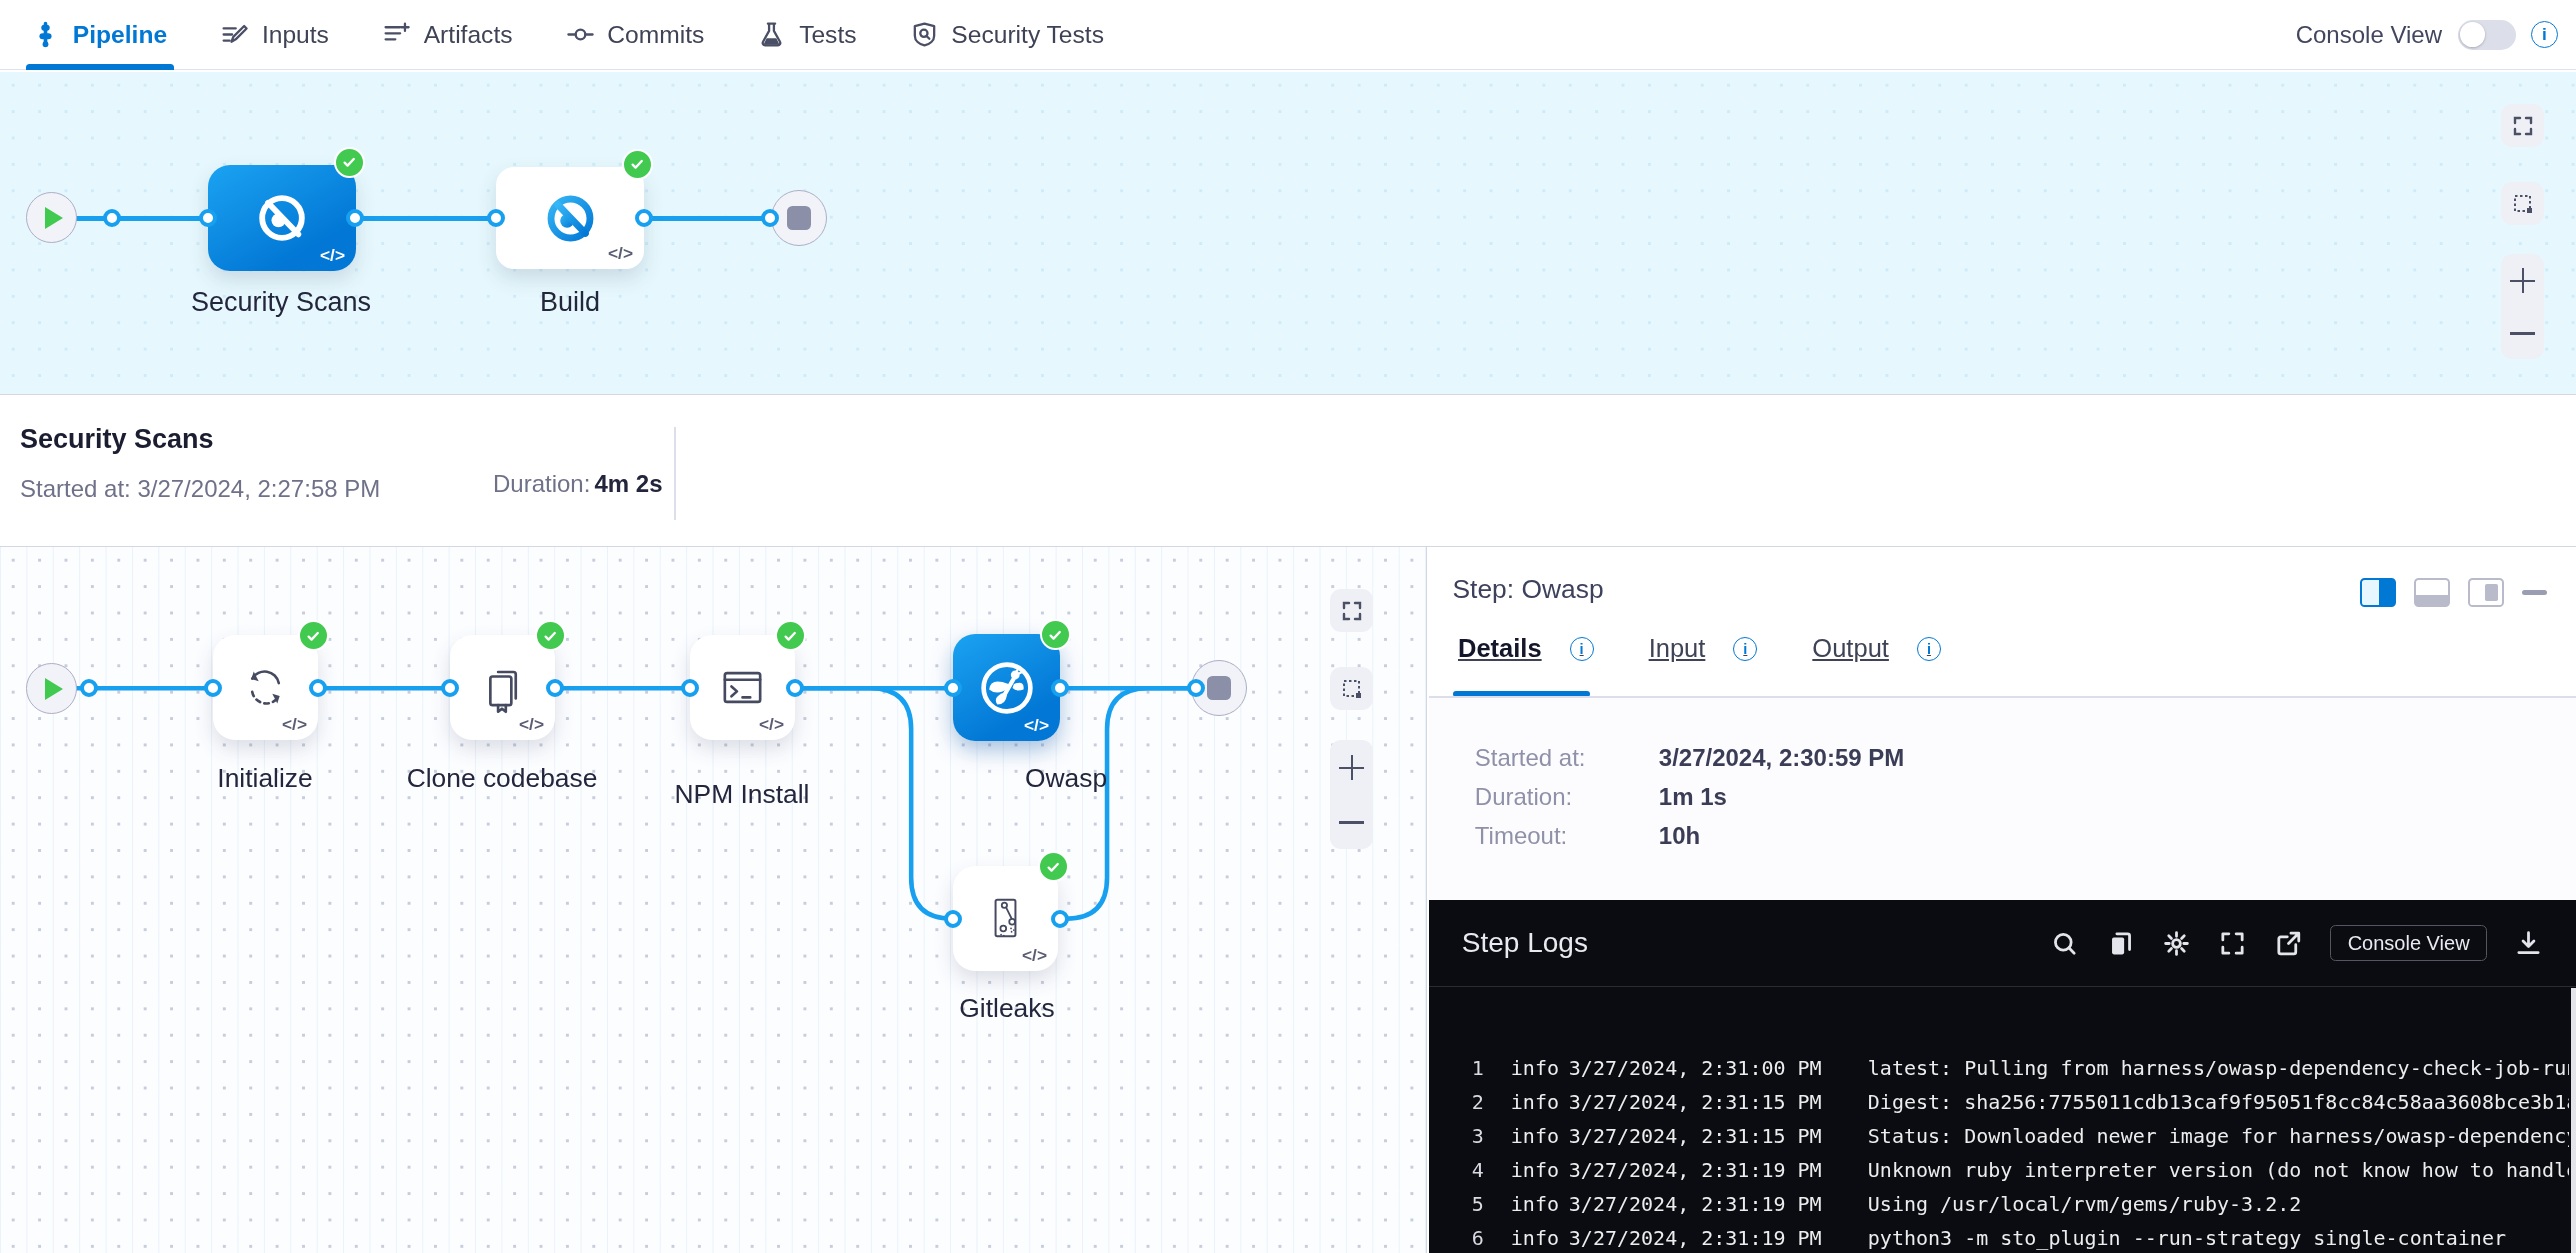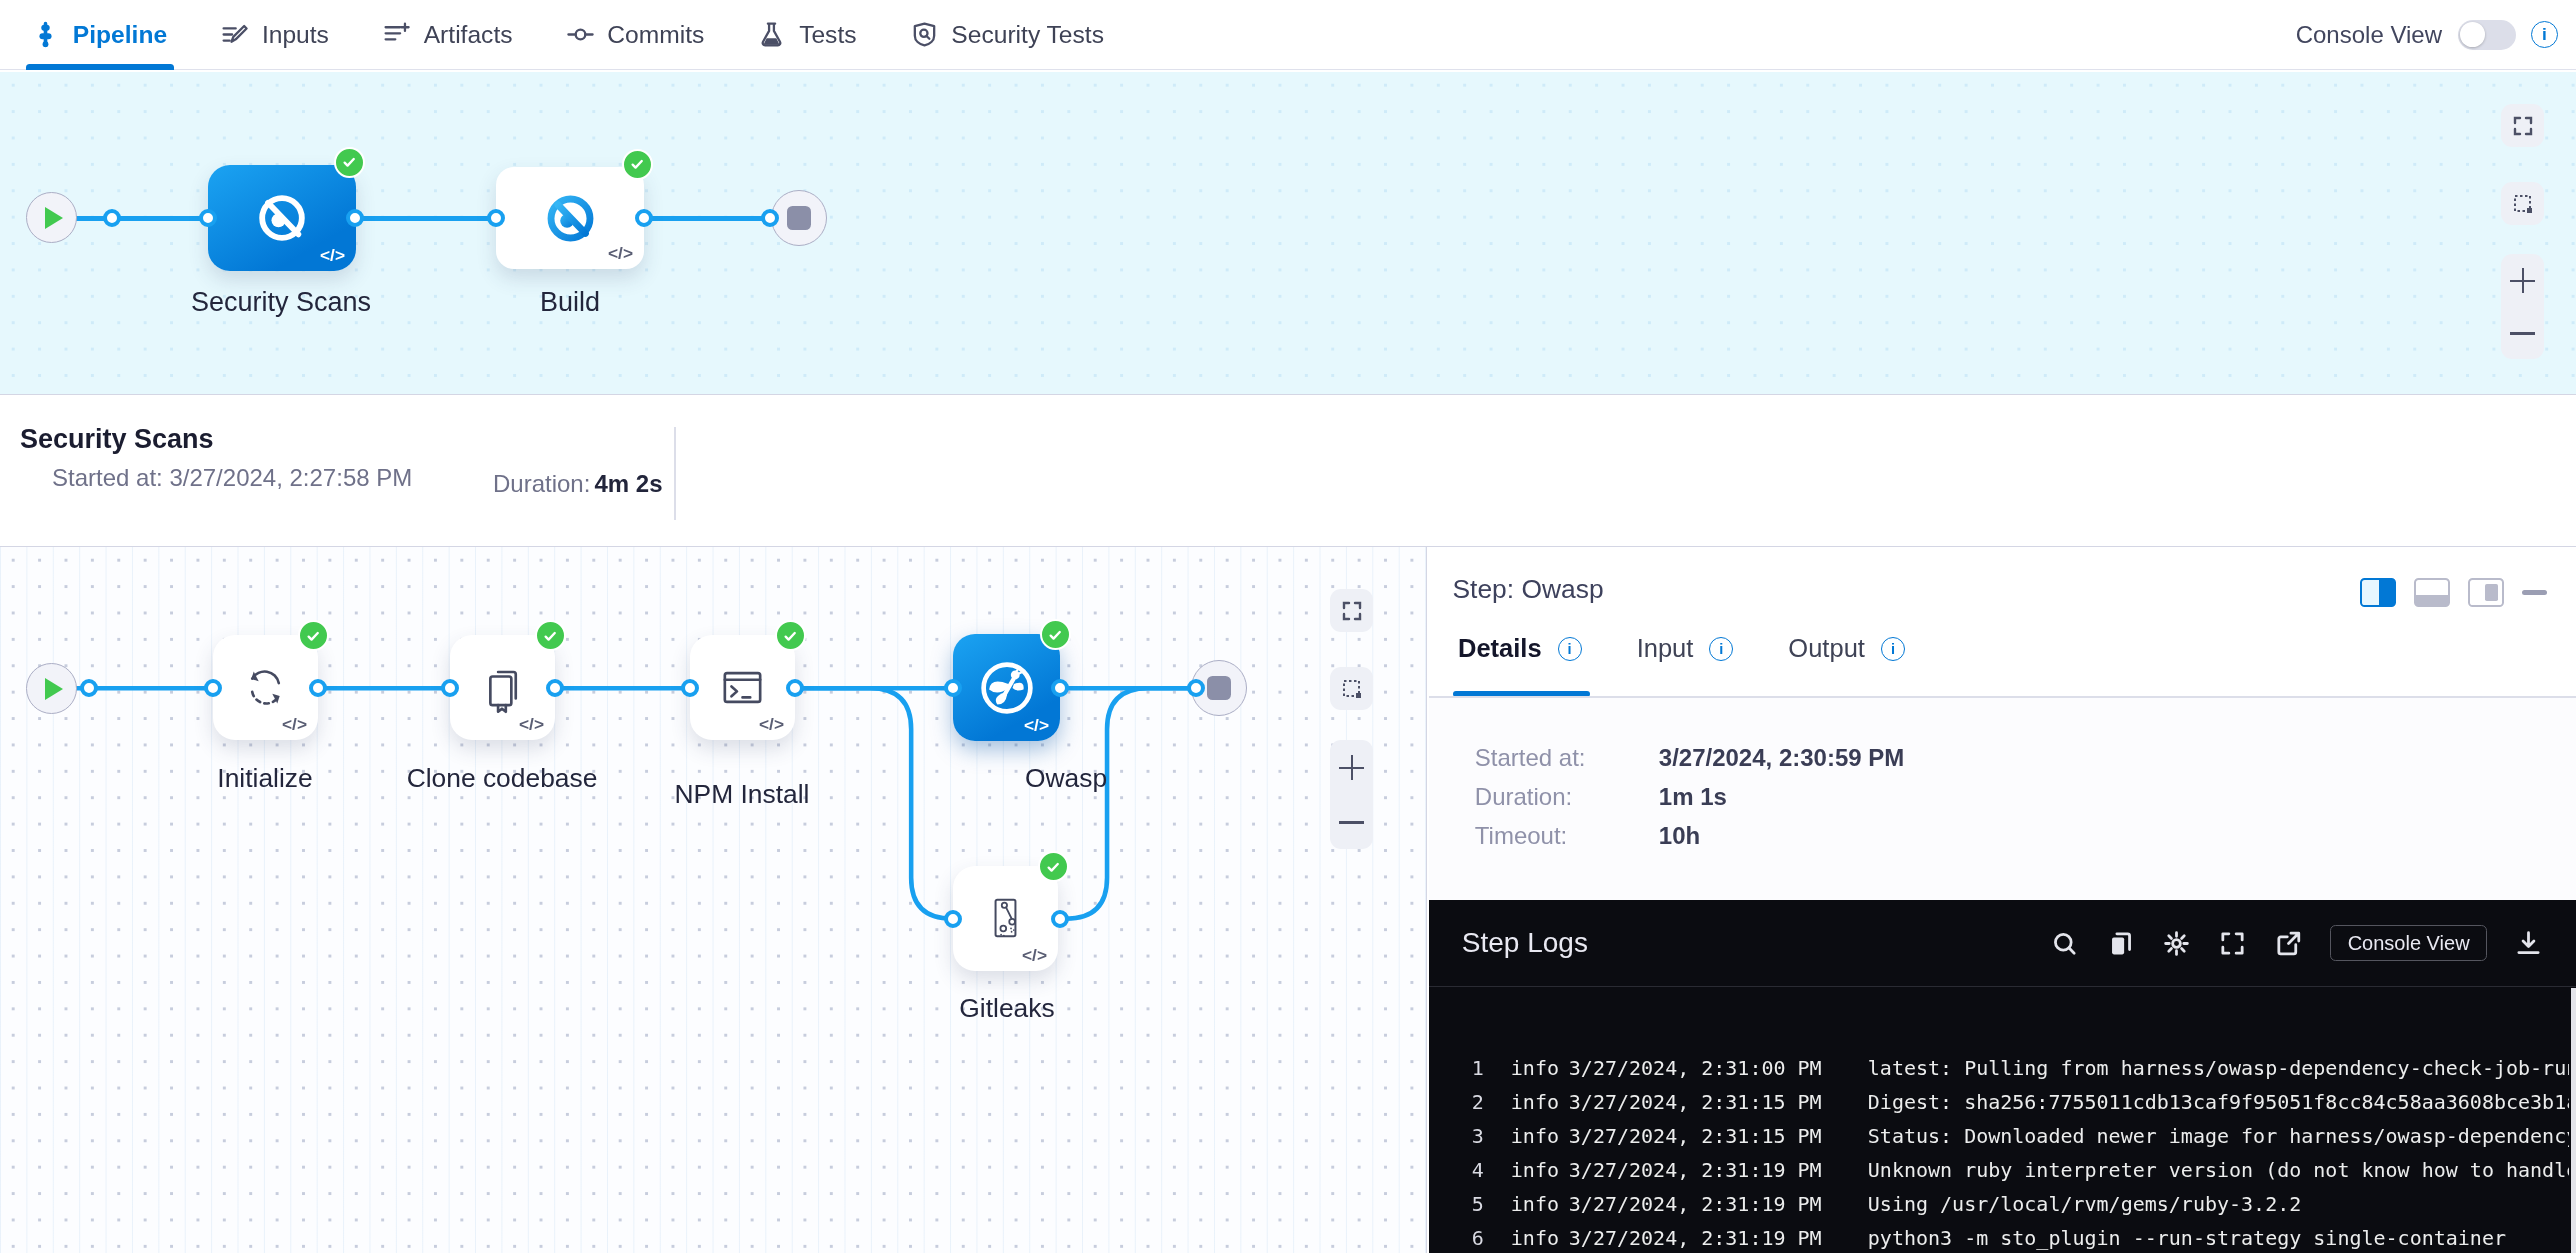--- a/index.html
+++ b/index.html
@@ -65,42 +65,42 @@
   .pm-glyph { position:relative; width:25.5px; height:25.5px; }
   .pm-glyph::before { content:""; position:absolute; left:0; right:0; top:12px; height:2.7px; background:#4c5066; }
   .pm-glyph.plus::after { content:""; position:absolute; top:0; bottom:0; left:12px; width:2.7px; background:#4c5066; }
 
   
   #stage-info { position:absolute; left:0; top:394px; width:2576px; height:153px; background:#fff;
     border-top:1.8px solid #d4d6e4; border-bottom:1.8px solid #d4d6e4; }
   #stage-info h2 { position:absolute; left:20px; top:29px; font-size:27px; font-weight:700; color:#1b1d30; }
   .si-muted { color:#6f7189; font-size:24px; }
   .si-strong { color:#22253b; font-size:24px; font-weight:700; }
-  #si-started { position:absolute; left:20px; top:69px;margin-left:32px; }
+  #si-started { position:absolute; left:20px; top:80px; }
   #si-duration { position:absolute; left:493px; top:75px; }
   #si-vdiv { position:absolute; left:674px; top:32px; height:93px; width:1.8px; background:#dcdee9; }
 
   
   #main { position:absolute; left:0; top:547px; width:2576px; height:707px; }
   #step-panel { position:absolute; left:1426px; top:0; width:1150px; height:707px; background:#fff;
     border-left:1.8px solid #d4d6e4; }
 
   
   #panel-title { position:absolute; left:25.5px; top:27px; font-size:26.4px; color:#3d415c; }
   #panel-tools { position:absolute; right:29px; top:31px; display:flex; align-items:center; gap:18px; }
   .layout-ic { width:36px; height:29px; border-radius:4.6px; border:2.7px solid #b9bbcb; position:relative; background:#fff; cursor:pointer; }
   .layout-ic.active { border-color:#0278d5; background:#e7f7ff; }
   .layout-ic.active::after { content:""; position:absolute; right:0; top:0; bottom:0; width:45%; background:#0278d5; }
   .layout-ic.bottom::after { content:""; position:absolute; left:0; right:0; bottom:0; height:42%; background:#b9bbcb; }
   .layout-ic.float::after { content:""; position:absolute; right:3.6px; top:3.6px; bottom:3.6px; width:12.8px; border-radius:1.8px; background:#b9bbcb; }
   .collapse-minus { width:25.5px; height:4.6px; border-radius:2.7px; background:#9b9eb3; cursor:pointer; }
 
   
   #panel-tabs { position:absolute; left:31px; top:87px; display:flex; gap:55px; align-items:center; }
-  .ptab { display:flex; align-items:center; gap:16px; font-size:25.5px; color:#3f4356; cursor:pointer; }
+  .ptab { display:flex; align-items:center; gap:28px; font-size:25.5px; color:#3f4356; cursor:pointer;text-decoration:underline; }
   .ptab.active .ptab-label { font-weight:700; color:#14162a; }
   .tab-i { width:24px; height:24px; border-radius:50%; border:1.8px solid #0278d5; color:#0278d5;
     font-size:14.6px; font-weight:700; display:flex; align-items:center; justify-content:center; }
   #tab-underline { position:absolute; left:25.5px; top:144px; width:137px; height:6.4px; border-radius:3.6px; background:#0278d5; }
   #tab-divider { position:absolute; left:1.8px; right:0; top:149px; height:1.8px; background:#dcdee9; }
 
   
   #details { position:absolute; left:1.8px; right:0; top:151px; height:242px; background:#fcfcfe; padding:46px 2px 0 46px; }
   .drow { height:39px; display:flex; font-size:24px; }
   .dlabel { width:184px; color:#8f91a9; }

